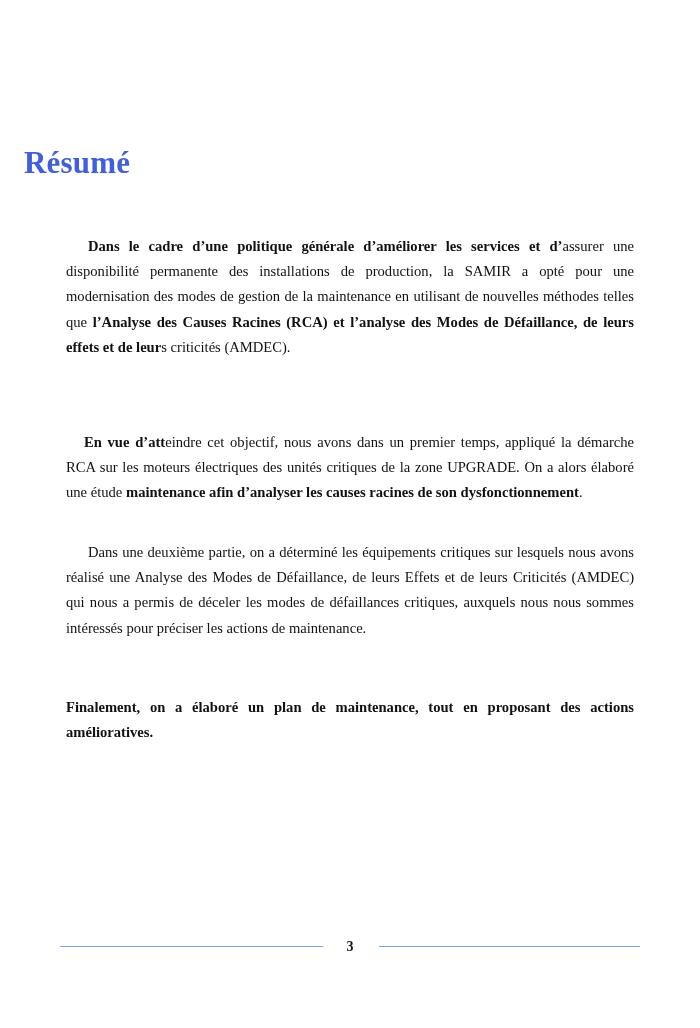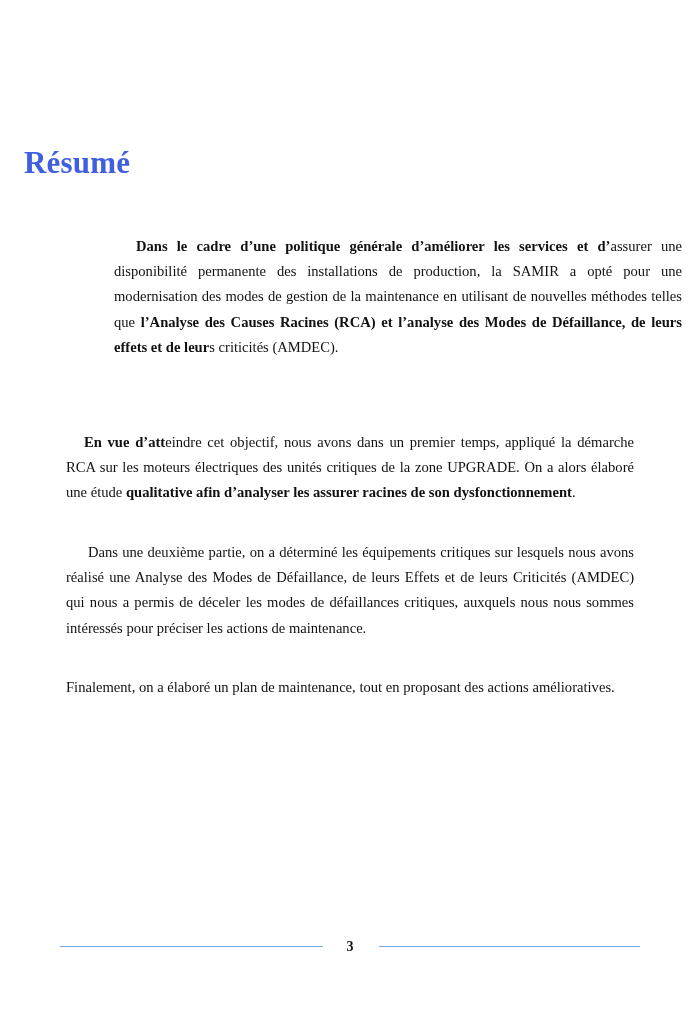--- a/index.html
+++ b/index.html
@@ -14,42 +14,42 @@
       color: #3f5fe0; letter-spacing: 0.2px; padding-left: 24px;
     }
     .para {
       position: absolute; left: 66px; width: 568px;
       font-size: 14.6px; line-height: 25.2px; text-align: justify;
       margin: 0;
     }
     .para .indent { display: inline-block; width: 22px; }
     .para .indent.small { width: 18px; }
     .b { font-weight: bold; }
-    .p1 { top: 234px; margin-left: 48px; }
+    .p1 { top: 234px; }
     .p2 { top: 430px; }
     .p3 { top: 540px; }
-    .p4 { top: 675px; }
+    .p4 { top: 695px; font-weight: bold; }
     .footer-line {
       position: absolute; top: 946px; height: 1px; background: #7aa6e6;
     }
     .fl-left { left: 60px; width: 263px; }
     .fl-right { left: 379px; width: 261px; }
     .page-number {
       position: absolute; top: 939px; left: 330px; width: 40px;
       text-align: center; font-size: 14px; font-weight: bold; color: #111;
     }
   </style>
 </head>
 <body>
 
 <h1 class="title">Résumé</h1>
 
 <p class="para p1"><span class="indent"></span><span class="b">Dans le cadre d’une politique générale d’améliorer les services et d’</span><span>assurer une disponibilité permanente des installations de production, la SAMIR a opté pour une modernisation des modes de gestion de la maintenance en utilisant de nouvelles méthodes telles que  </span><span class="b">l’Analyse des Causes Racines (RCA) et l’analyse des Modes de Défaillance, de leurs effets et de leur</span><span>s criticités (AMDEC).</span></p>
 
-<p class="para p2"><span class="indent small"></span><span class="b">En vue d’att</span><span>eindre cet objectif, nous avons dans un premier temps, appliqué la démarche RCA sur les moteurs électriques des unités critiques de la zone UPGRADE. On a alors élaboré une étude </span><span class="b">qualitative afin d’analyser les assurer racines de son dysfonctionnement</span><span>.</span></p>
+<p class="para p2"><span class="indent small"></span><span class="b">En vue d’att</span><span>eindre cet objectif, nous avons dans un premier temps, appliqué la démarche RCA sur les moteurs électriques des unités critiques de la zone UPGRADE. On a alors élaboré une étude </span><span class="b">maintenance afin d’analyser les causes racines de son dysfonctionnement</span><span>.</span></p>
 
 <p class="para p3"><span class="indent"></span><span>Dans une deuxième partie, on a déterminé les équipements critiques sur lesquels nous avons réalisé une Analyse des Modes de Défaillance, de leurs Effets et de leurs Criticités (AMDEC) qui nous a permis de déceler les modes de défaillances critiques, auxquels nous nous sommes intéressés pour préciser les actions de maintenance.</span></p>
 
 <p class="para p4"><span>Finalement, on a élaboré un plan de maintenance, tout en proposant des actions amélioratives.</span></p>
 
 <div class="footer-line fl-left"></div>
 <div class="page-number">3</div>
 <div class="footer-line fl-right"></div>
 
 </body></html>

